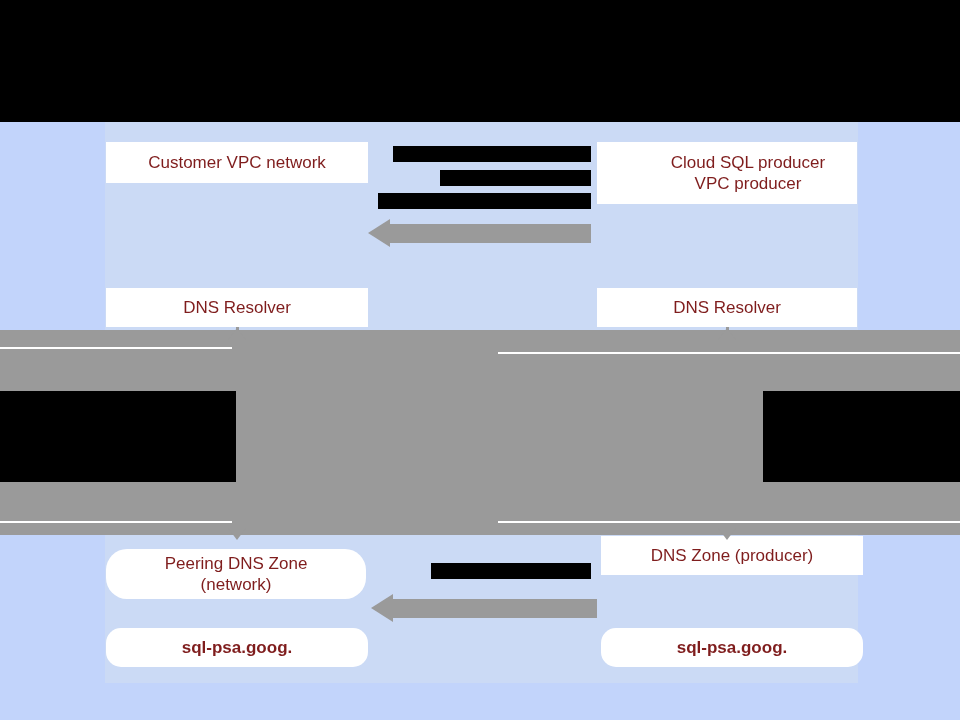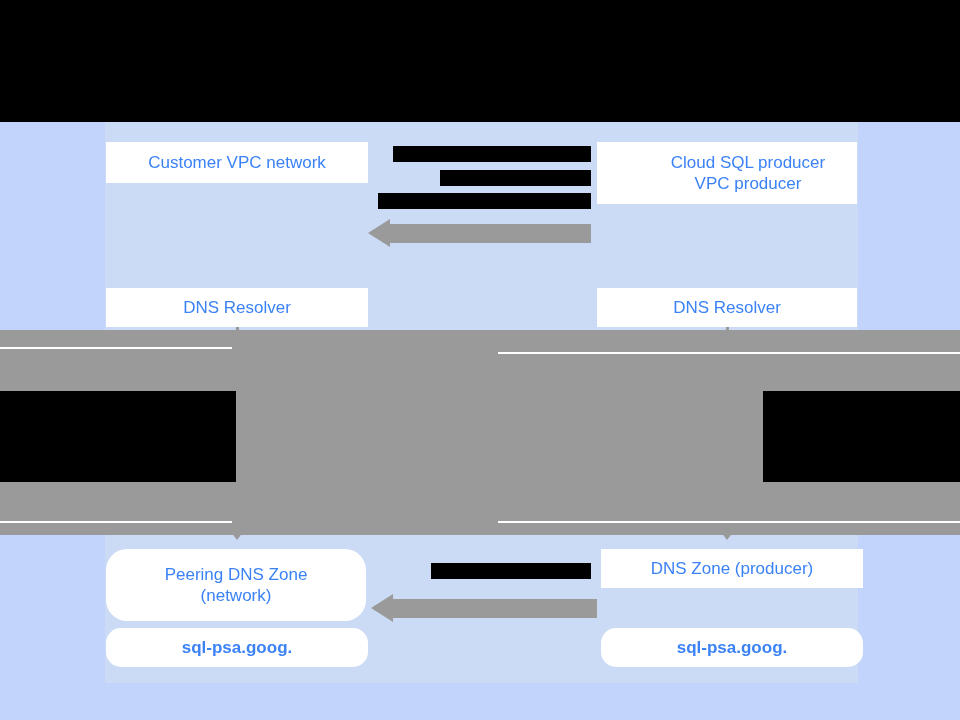--- a/index.html
+++ b/index.html
@@ -19,31 +19,31 @@
 
   
   .panel{position:absolute;background:#cbdaf5;}
   .panel-top{left:105px;top:122px;width:753px;height:208px;}
   .panel-bottom{left:105px;top:535px;width:753px;height:148px;}
 
   
   .nodebox{
     position:absolute;background:#ffffff;
     display:flex;align-items:center;justify-content:center;
-    text-align:center;color:#3b82f6;font-size:17px;line-height:1.25;
+    text-align:center;color:#7f1d1d;font-size:17px;line-height:1.25;
     box-sizing:border-box;padding:2px 6px;
   }
   .nodebox.bold{font-weight:bold;font-size:17px;border-radius:15px;}
 
   #box-customer-vpc{left:106px;top:142px;width:262px;height:41px;}
   #box-producer-vpc{left:597px;top:142px;width:260px;height:62px;padding-left:48px;}
   #box-resolver-left{left:106px;top:288px;width:262px;height:39px;}
   #box-resolver-right{left:597px;top:288px;width:260px;height:39px;}
-  #box-peering-zone{left:106px;top:549px;width:260px;height:72px;border-radius:21px;}
-  #box-producer-zone{left:601px;top:549px;width:262px;height:39px;}
+  #box-peering-zone{left:106px;top:549px;width:260px;height:50px;border-radius:21px;}
+  #box-producer-zone{left:601px;top:536px;width:262px;height:39px;}
   #box-zone-name-left{left:106px;top:628px;width:262px;height:39px;}
   #box-zone-name-right{left:601px;top:628px;width:262px;height:39px;}
 
   
   .redaction{position:absolute;background:#000000;}
   .arrow-shaft{position:absolute;background:#9a9a9a;height:19px;}
   .arrow-head-left{
     position:absolute;width:0;height:0;
     border-top:14px solid transparent;border-bottom:14px solid transparent;
     border-right:22px solid #9a9a9a;

